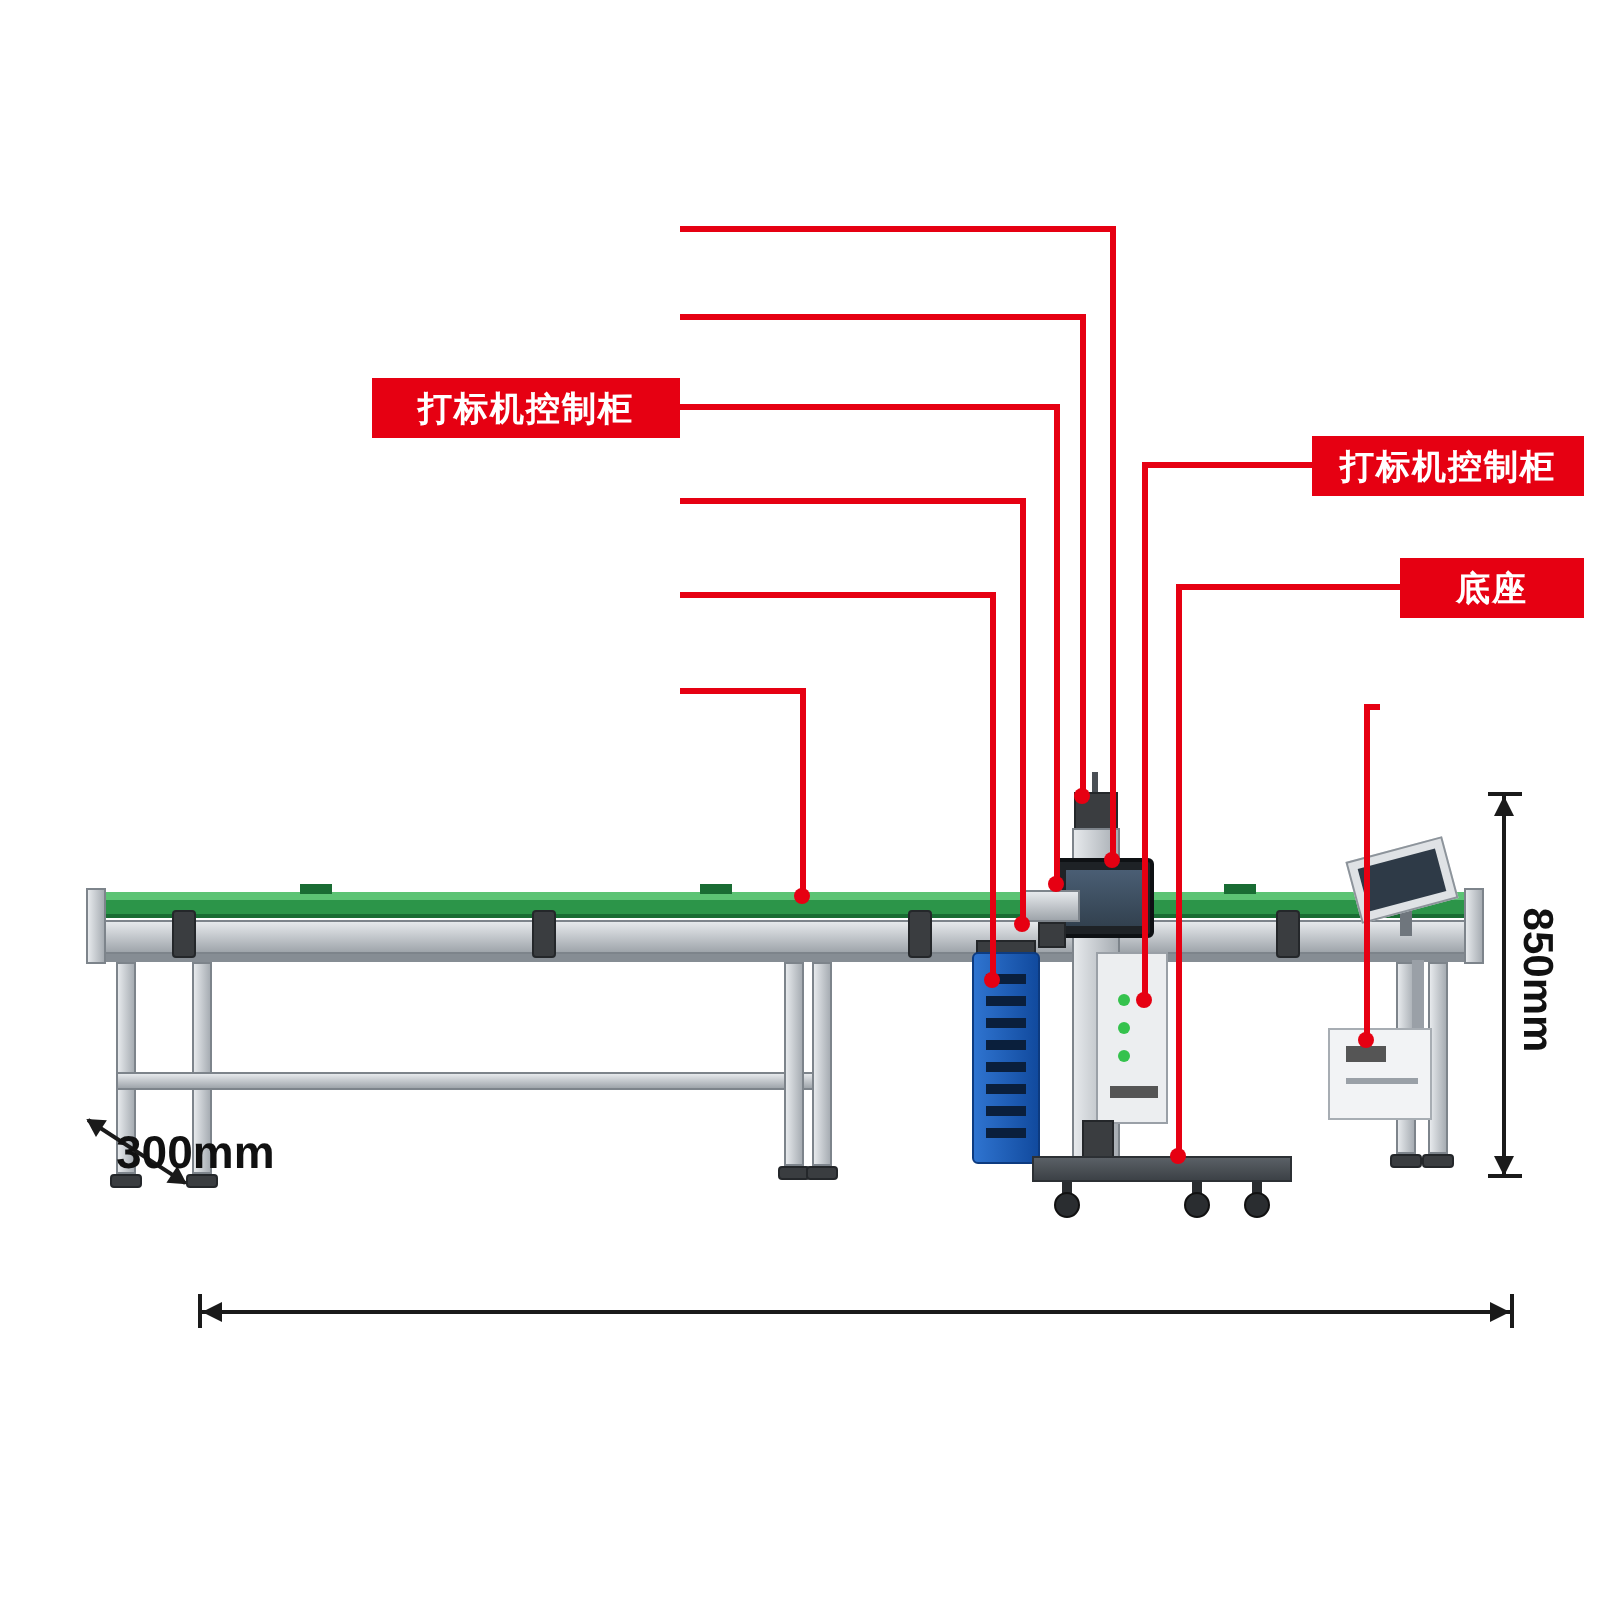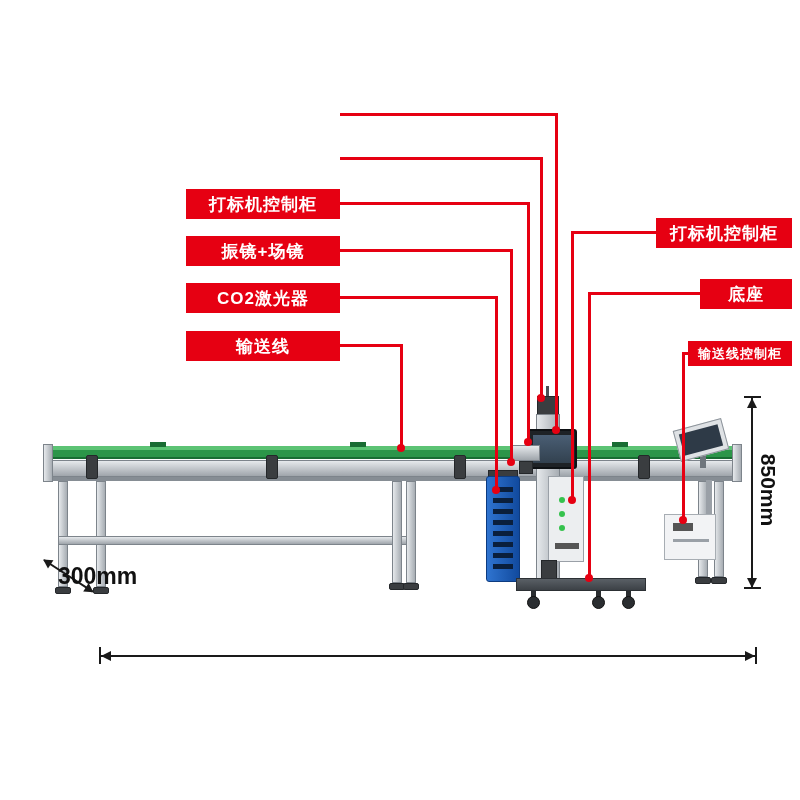--- a/index.html
+++ b/index.html
@@ -105,27 +105,23 @@
   <div class="part" style="left:676px;top:424px;width:50px;height:32px;background:#dfe2e5;border:1px solid #8d949b;transform:rotate(-15deg);z-index:3">
     <div style="position:absolute;left:4px;top:4px;right:4px;bottom:4px;background:#2e3a47"></div>
   </div>
   <div class="part" style="left:706px;top:480px;width:6px;height:36px;background:#9aa0a7;z-index:1"></div>
   <div class="part" style="left:664px;top:514px;width:52px;height:46px;background:#f2f3f5;border:1px solid #a7adb3;z-index:2">
     <div style="position:absolute;left:8px;top:8px;width:20px;height:8px;background:#555"></div>
     <div style="position:absolute;left:8px;top:24px;width:36px;height:3px;background:#9aa0a7"></div>
   </div>
 
   <div class="label-box left" style="top:189px">打标机控制柜</div>
-  <div class="label-box left" style="top:236px">振镜+场镜</div>
-  <div class="label-box left" style="top:283px">CO2激光器</div>
-  <div class="label-box left" style="top:331px">输送线</div>
 
   <div class="label-box" style="left:700px;top:279px;width:92px;height:30px;font-size:17px">底座</div>
   <div class="label-box" style="left:656px;top:218px;width:136px;height:30px;font-size:17px">打标机控制柜</div>
-  <div class="label-box" style="left:688px;top:341px;width:104px;height:25px;font-size:13px">输送线控制柜</div>
 
   <div class="lh" style="left:340px;top:113px;width:218px"></div>
   <div class="lv" style="left:555px;top:113px;height:317px"></div>
   <div class="dot" style="left:552px;top:426px"></div>
 
   <div class="lh" style="left:340px;top:157px;width:203px"></div>
   <div class="lv" style="left:540px;top:157px;height:241px"></div>
   <div class="dot" style="left:537px;top:394px"></div>
 
   <div class="lh" style="left:340px;top:202px;width:190px"></div>

